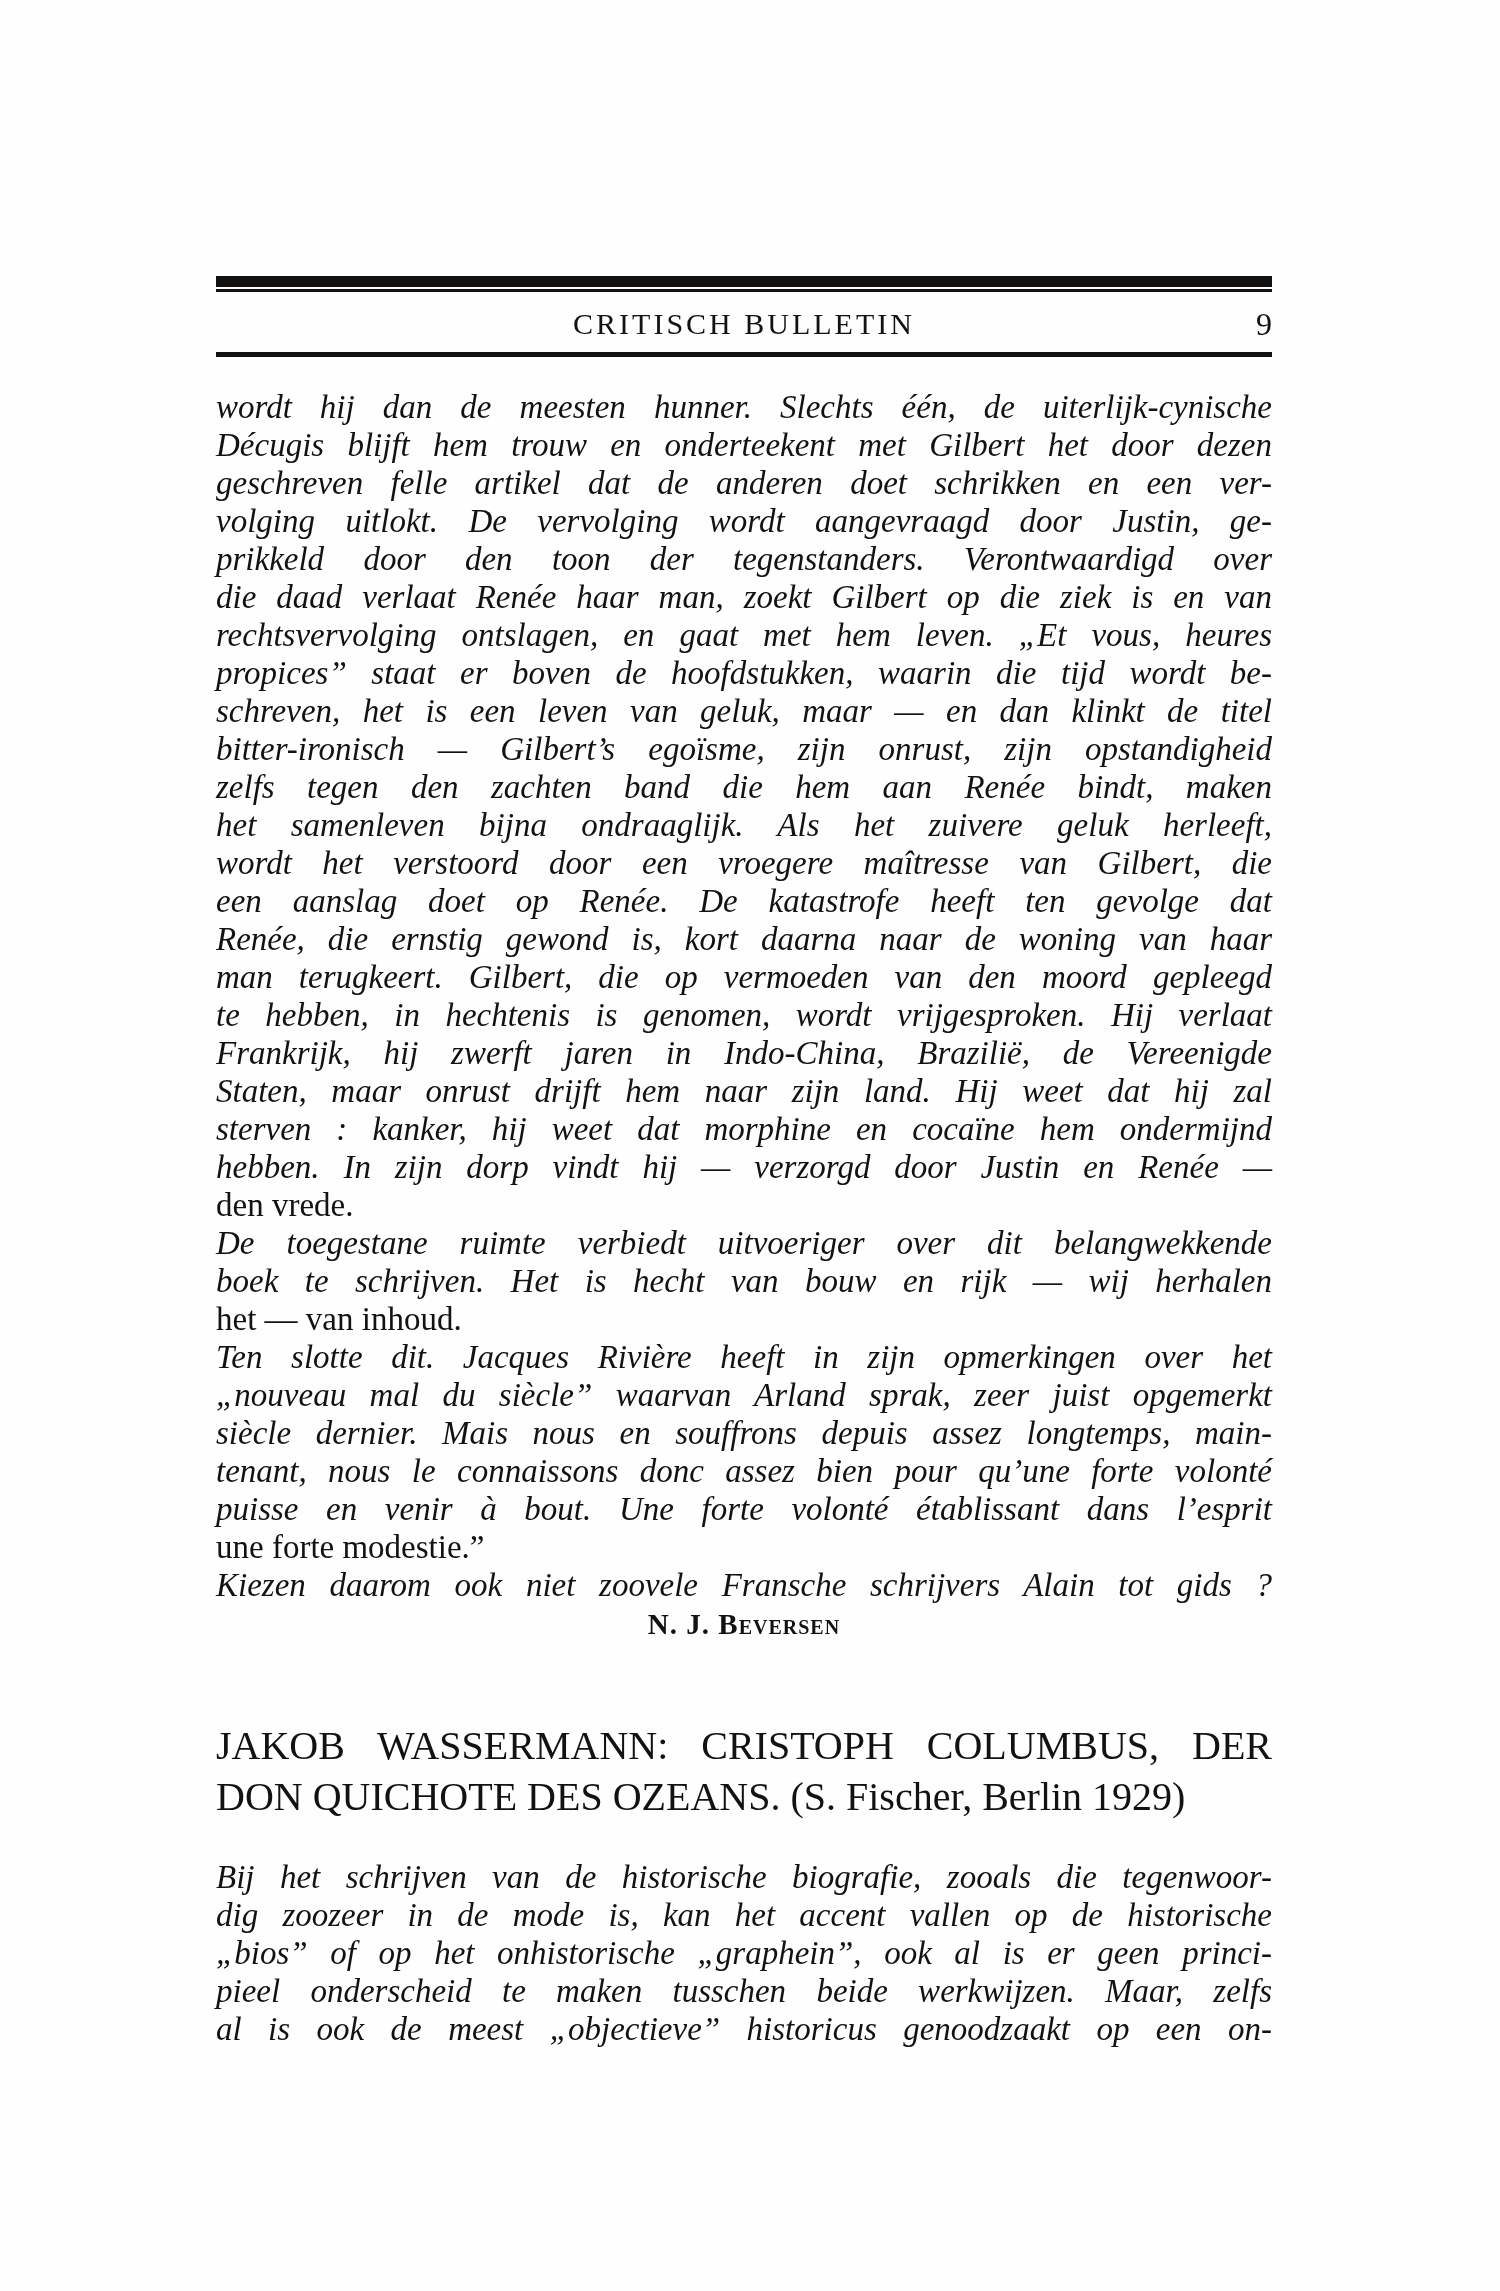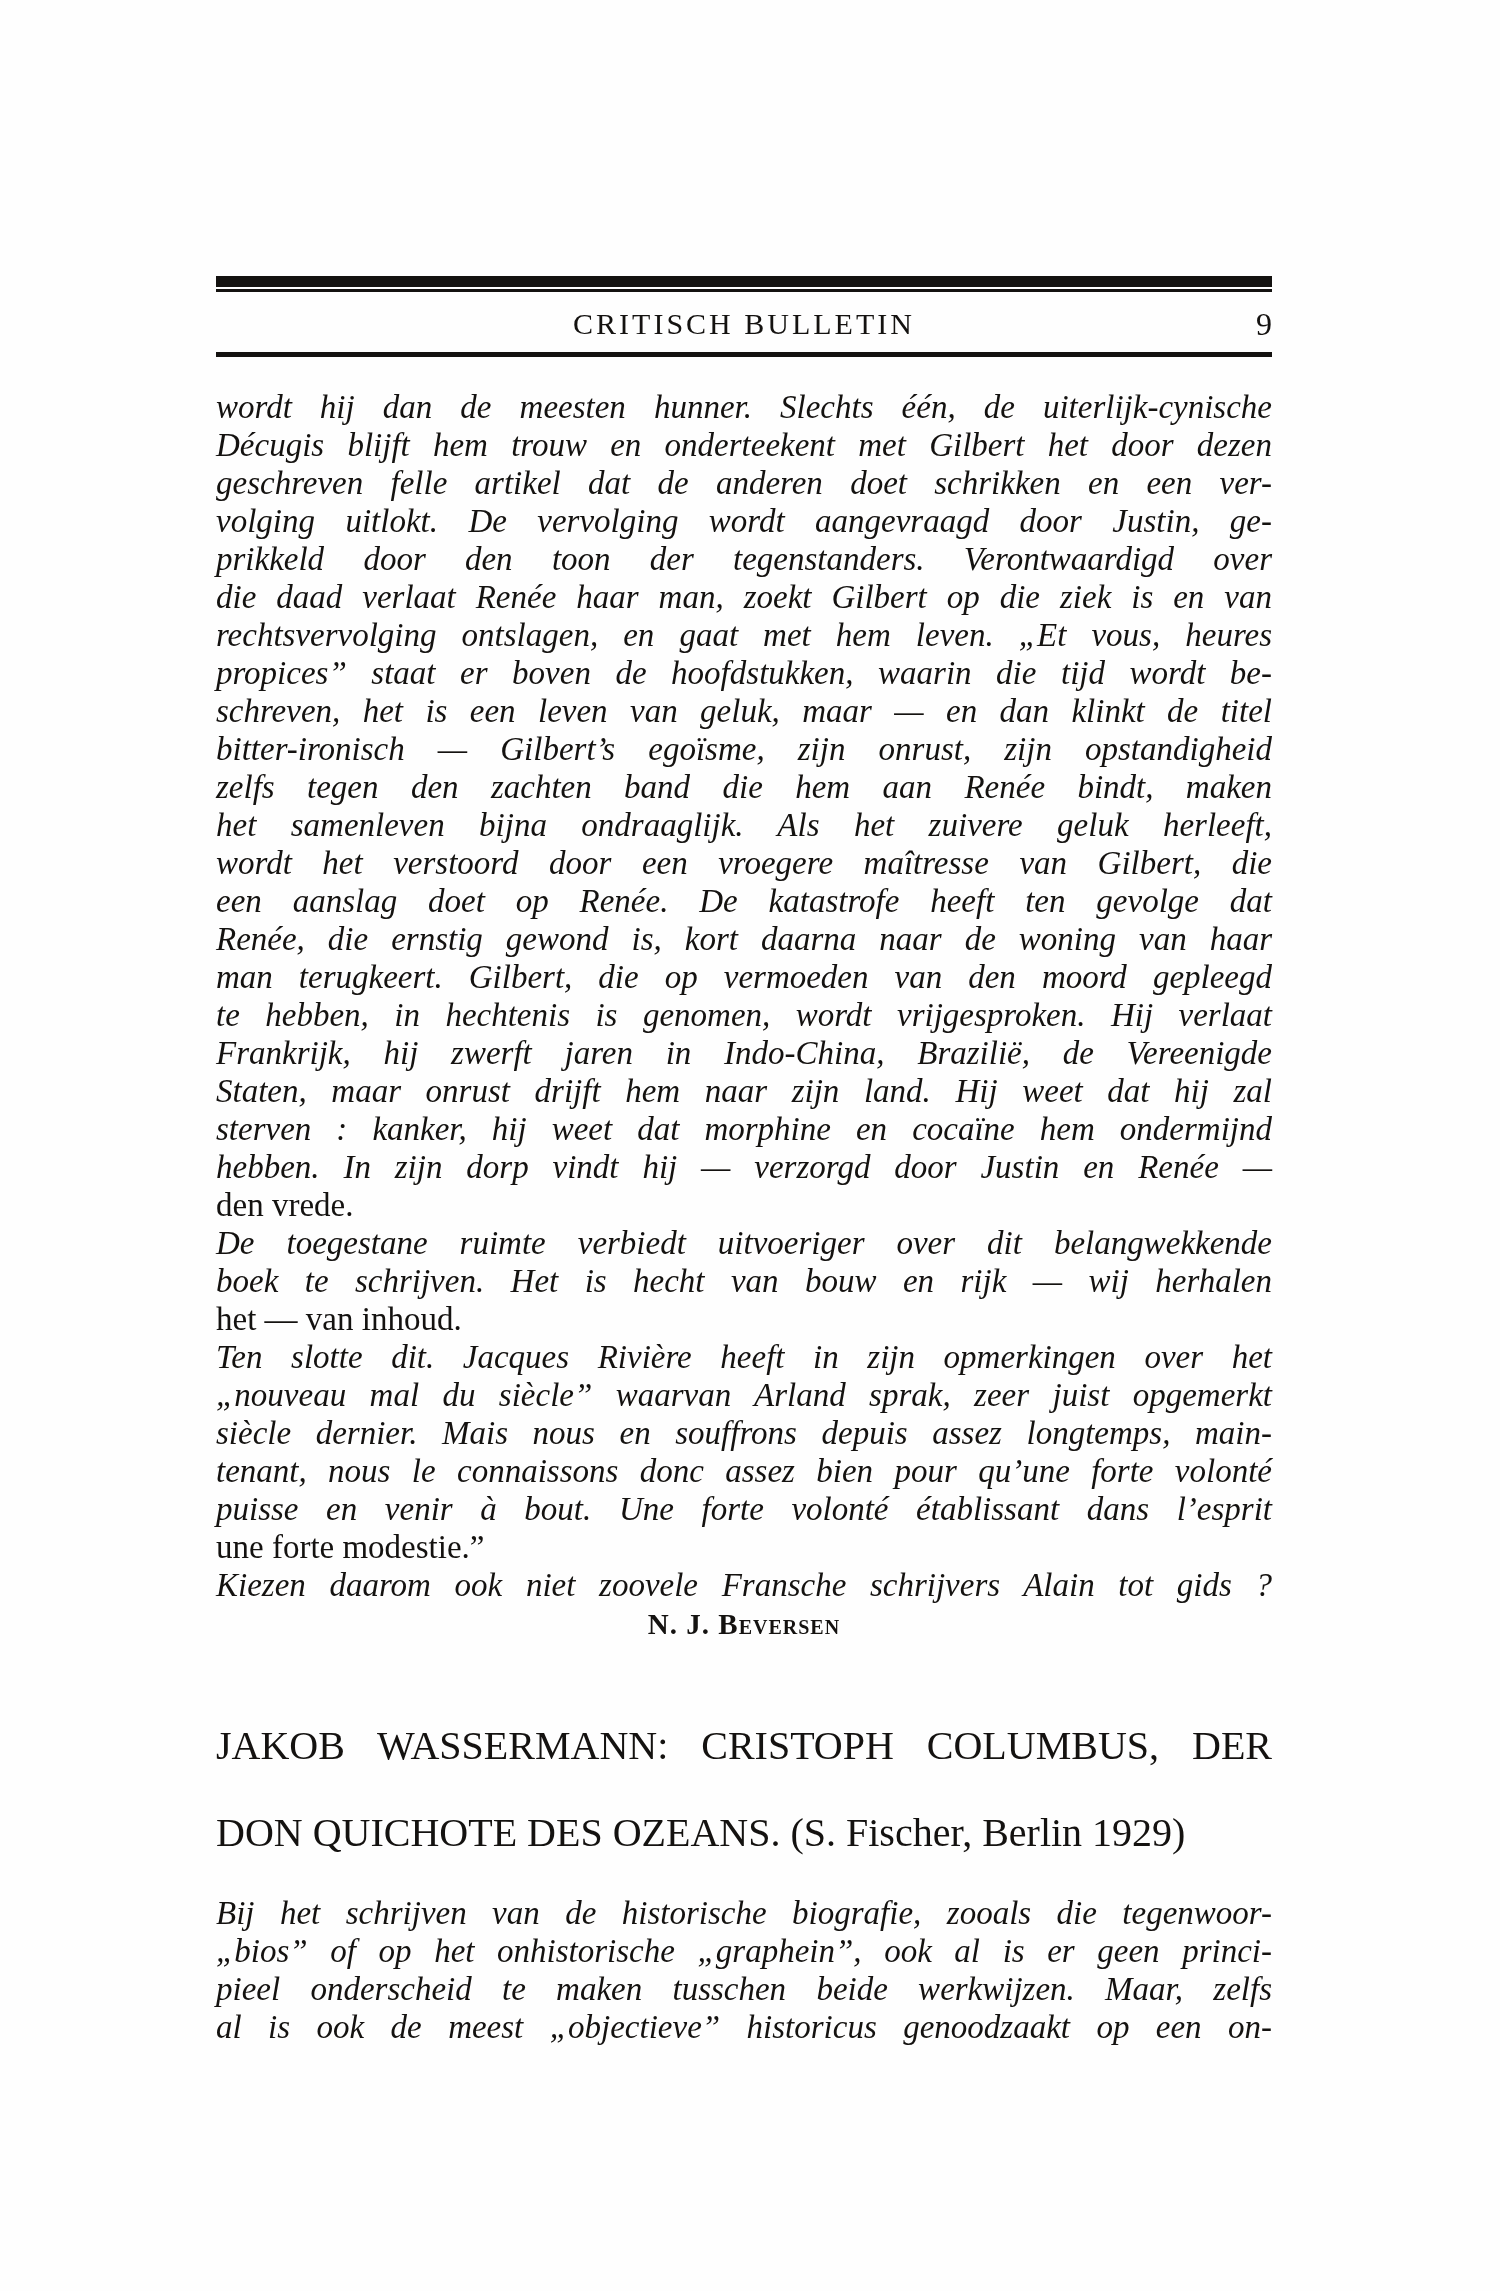--- a/index.html
+++ b/index.html
@@ -36,21 +36,21 @@
   .al { text-align: left; text-align-last: left; }
 
   .sig {
     font-size: 29px; line-height: 40px; text-align: center;
     font-variant-caps: small-caps; letter-spacing: 1px; font-weight: bold;
   }
 
   .art-heading { margin: 76px 0 0 0; font-weight: normal; }
   .hl  { font-size: 40px; line-height: 51px; }
   .hl1 { text-align: justify; text-align-last: justify; }
-  .hl2 { text-align: left; margin-top: 36px; }
+  .hl2 { text-align: left; }
 
   .para { margin-top: 36px; }
 </style>
 </head>
 <body>
 
 <div class="page">
   <div class="col">
 
     <div class="head">
@@ -100,20 +100,21 @@
         </div>
       <div class="sig">N. J. Beversen</div>
 
       <h2 class="art-heading">
         <div class="hl hl1">JAKOB WASSERMANN: CRISTOPH COLUMBUS, DER</div>
         <div class="hl hl2">DON QUICHOTE DES OZEANS. (S. Fischer, Berlin 1929)</div>
       </h2>
 
       <div class="para">
           <div class="tline aj">Bij het schrijven van de historische biografie, zooals die tegenwoor-</div>
+          <div class="tline aj">dig zoozeer in de mode is, kan het accent vallen op de historische</div>
           <div class="tline aj">„bios” of op het onhistorische „graphein”, ook al is er geen princi-</div>
           <div class="tline aj">pieel onderscheid te maken tusschen beide werkwijzen. Maar, zelfs</div>
           <div class="tline aj">al is ook de meest „objectieve” historicus genoodzaakt op een on-</div>
         </div>
     </div>
 
   </div>
 </div>
 
 </body></html>

